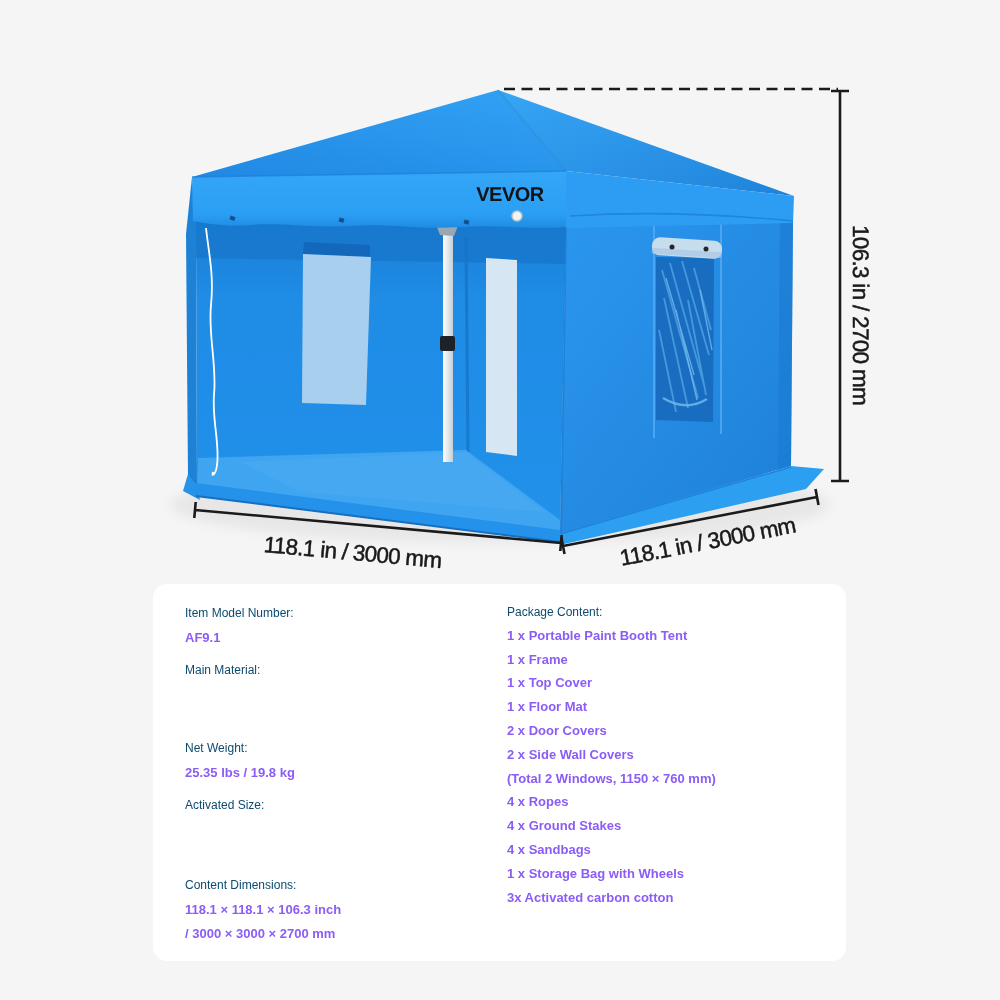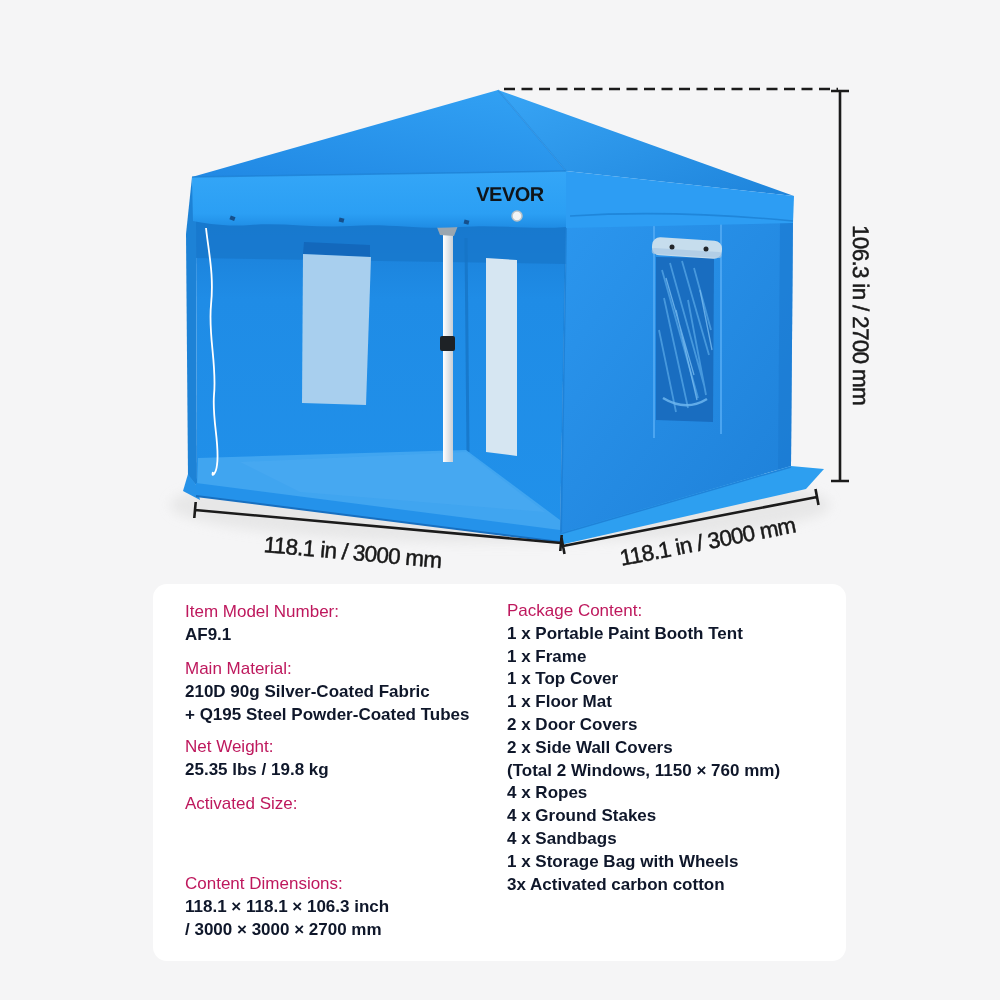--- a/index.html
+++ b/index.html
@@ -1,20 +1,20 @@
 <!DOCTYPE html>
 <html><head>
 <meta charset="utf-8">
 <style>
 html,body{margin:0;padding:0}
 body{width:1000px;height:1000px;background:#f5f5f6;font-family:"Liberation Sans",sans-serif;position:relative;overflow:hidden}
 #scene{position:absolute;left:0;top:0}
 .card{position:absolute;left:153px;top:584px;width:693px;height:377px;background:#fff;border-radius:14px}
-.lbl{color:#be185d;font-size:17px;font-weight:normal}
-.val{color:#0f172a;font-size:17px;font-weight:bold}
+.lbl{color:#0c4a6e;font-size:12px;font-weight:normal}
+.val{color:#8b5cf6;font-size:13px;font-weight:bold}
 .blk{position:absolute;line-height:23px;white-space:nowrap}
 </style>
 </head>
 <body>
 <svg id="scene" width="1000" height="1000" viewBox="0 0 1000 1000">
 <defs>
 <linearGradient id="roofL" x1="0.8" y1="0" x2="0.1" y2="1">
  <stop offset="0" stop-color="#31a0f3"></stop>
         <stop offset="1" stop-color="#2189e4"></stop>
 </linearGradient>
@@ -124,18 +124,18 @@
 <path d="M195,510 L561,543 M195.7,502 L194.3,518 M561.7,535 L560.3,551" stroke="#1b1b1b" stroke-width="2.6" fill="none"></path>
 <text transform="translate(352,560) rotate(5.2)" text-anchor="middle" font-family="Liberation Sans, sans-serif" font-size="22.5" text-rendering="geometricPrecision" letter-spacing="-0.7" fill="#1a1a1a" stroke="#1a1a1a" stroke-width="0.5">118.1 in / 3000 mm</text>
 
 <path d="M563,546 L817,497 M561.5,538.1 L564.5,553.9 M815.5,489.1 L818.5,504.9" stroke="#1b1b1b" stroke-width="2.6" fill="none"></path>
 <text transform="translate(709,549) rotate(-10.9)" text-anchor="middle" font-family="Liberation Sans, sans-serif" font-size="22.5" text-rendering="geometricPrecision" letter-spacing="-0.7" fill="#1a1a1a" stroke="#1a1a1a" stroke-width="0.5">118.1 in / 3000 mm</text>
 </svg>
 
 <div class="card"></div>
 
 <div class="blk" style="left:185px;top:600px"><span class="lbl">Item Model Number:</span><br><span class="val">AF9.1</span></div>
-<div class="blk" style="left:185px;top:657px"><span class="lbl">Main Material:</span><br><span class="val">210D 90g Silver-Coated Fabric<br>+ Q195 Steel Powder-Coated Tubes</span></div>
+<div class="blk" style="left:185px;top:657px"><span class="lbl">Main Material:</span><br></div>
 <div class="blk" style="left:185px;top:735px"><span class="lbl">Net Weight:</span><br><span class="val">25.35 lbs / 19.8 kg</span></div>
 <div class="blk" style="left:185px;top:792px"><span class="lbl">Activated Size:</span><br></div>
 <div class="blk" style="left:185px;top:872px"><span class="lbl">Content Dimensions:</span><br><span class="val">118.1 × 118.1 × 106.3 inch<br>/ 3000 × 3000 × 2700 mm</span></div>
 
 <div class="blk" style="left:507px;top:600px;line-height:22.8px"><span class="lbl">Package Content:</span><br><span class="val">1 x Portable Paint Booth Tent<br>1 x Frame<br>1 x Top Cover<br>1 x Floor Mat<br>2 x Door Covers<br>2 x Side Wall Covers<br>(Total 2 Windows, 1150 × 760 mm)<br>4 x Ropes<br>4 x Ground Stakes<br>4 x Sandbags<br>1 x Storage Bag with Wheels<br>3x Activated carbon cotton</span></div>
 
 </body></html>

